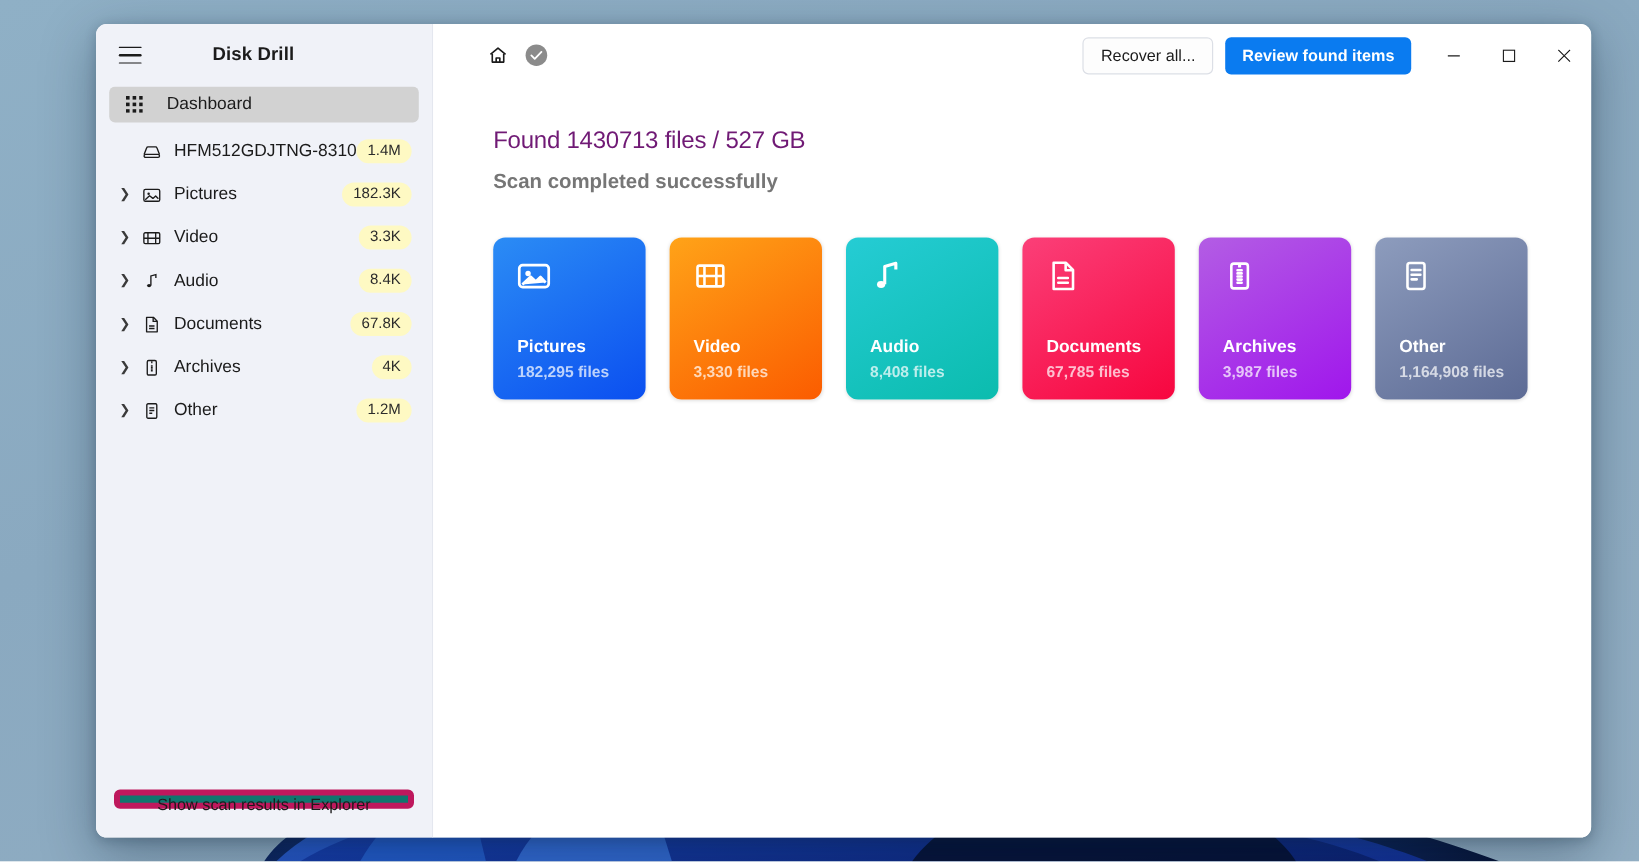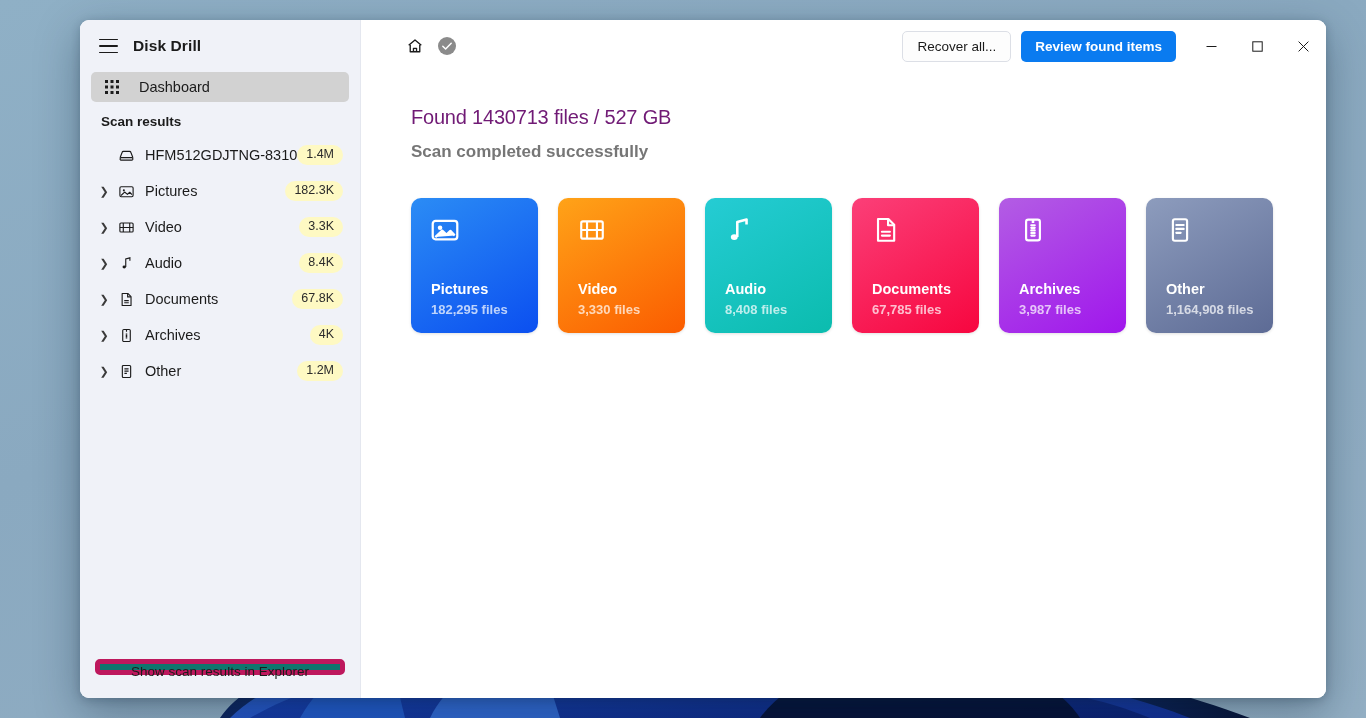--- a/index.html
+++ b/index.html
@@ -30,21 +30,21 @@
   }
 
   
   #sidebar {
     width: 281px; height: 100%;
     background: #f0f2f8;
     display: flex; flex-direction: column;
     border-right: 1px solid #e4e7ef;
   }
   .side-top {
-    height: 52px; display: flex; align-items: center; padding: 0 0 0 11px; flex: none;
+    height: 52px; display: flex; align-items: center; padding: 0 0 0 11px; flex: none; gap: 44px;
   }
   .hamburger {
     width: 34px; height: 34px; display: flex; flex-direction: column;
     align-items: center; justify-content: center; gap: 5px; border-radius: 4px; cursor: pointer;
   }
   .hamburger span { display:block; width: 19px; height: 1.6px; background: #1b1b1b; border-radius: 1px; }
   .app-title { font-size: 15.5px; font-weight: 700; color: #1b1b1b; margin-left: 8px; letter-spacing: .1px; }
 
   .side-scroll { flex: 1 1 auto; overflow: hidden; padding: 0 11px; }
 
@@ -189,21 +189,20 @@
                   <rect x="11" y="5.5" width="3" height="3"></rect>
                 <rect x="0" y="11" width="3" height="3"></rect>
                   <rect x="5.5" y="11" width="3" height="3"></rect>
                   <rect x="11" y="11" width="3" height="3"></rect>
               </g>
             </svg>
           </span>
           <span class="nav-label">Dashboard</span>
         </div>
 
-        <div class="section-label">Scan results</div>
 
         <div class="tree-row">
           <span class="chev"></span>
           <span class="tree-icon">
             <svg width="17" height="17" viewBox="0 0 18 18" fill="none" stroke="#1b1b1b" stroke-width="1.2">
               <path d="M2.2 11.3 L4.4 5.6 C4.6 5 5.1 4.7 5.7 4.7 H12.3 C12.9 4.7 13.4 5 13.6 5.6 L15.8 11.3"></path>
               <rect x="2.2" y="11.3" width="13.6" height="2.6" rx="1.3"></rect>
             </svg>
           </span>
           <span class="tree-label">HFM512GDJTNG-8310A</span>

